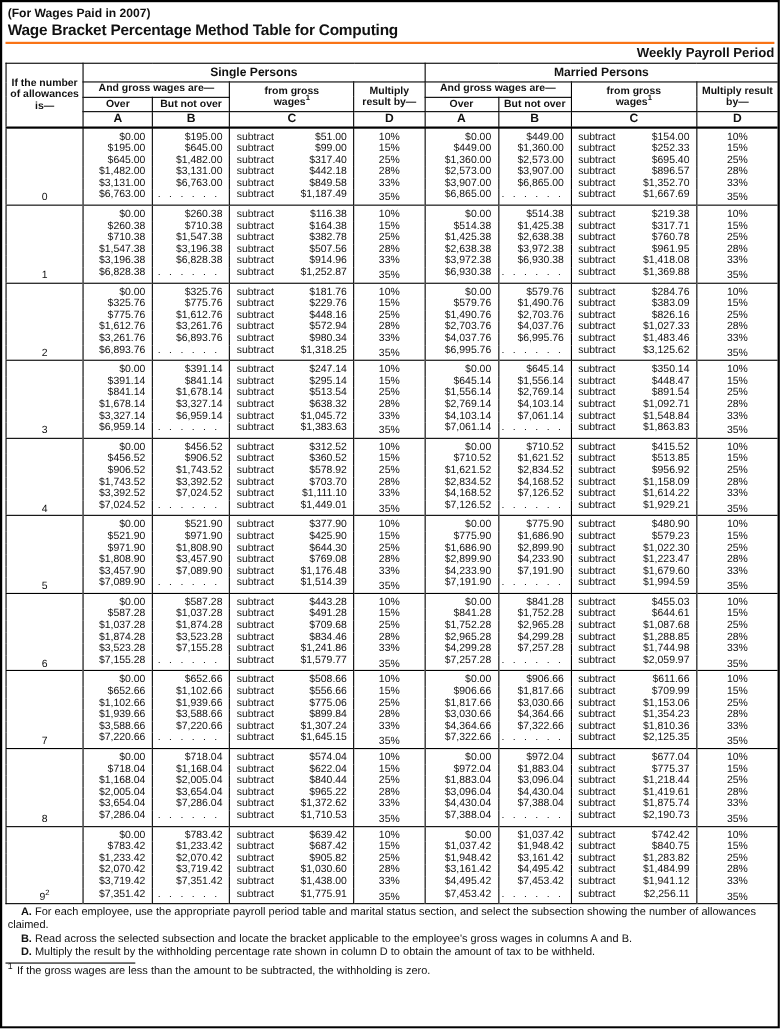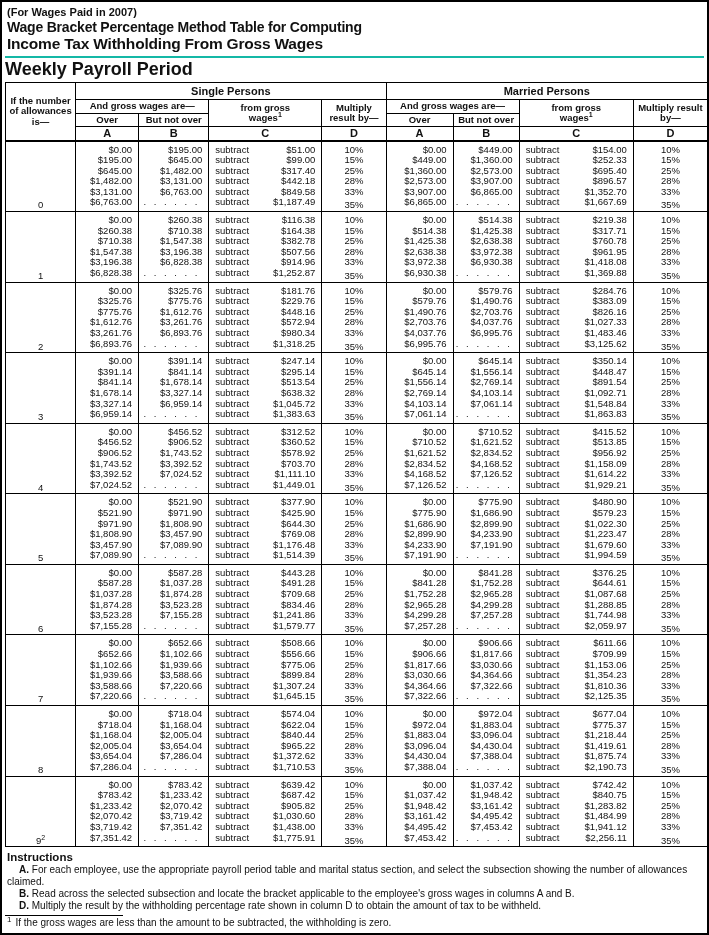--- a/index.html
+++ b/index.html
@@ -8,22 +8,22 @@
   .page {
     width:709px; height:935px; background:#fff;
     border:2px solid #000; padding:2px 3px 0 3px;
     position:relative; overflow:hidden;
   }
   .titleblock { padding:2px 2px 3px 2px; }
   .subtitle { font-size:11px; font-weight:bold; }
   .title1 { font-size:14px; font-weight:bold; margin-top:1px; letter-spacing:-0.2px; }
   .title2 { font-size:15.5px; font-weight:bold; letter-spacing:-0.2px; }
   .period-band {
-    border-top:2px solid #14b8a6;
-    text-align:left; font-weight:bold; font-size:18px; padding:1px 0 2px 0;
+    border-top:2px solid #f97316;
+    text-align:right; font-weight:bold; font-size:12px; padding:1px 0 2px 0;
   }
   table.wage {
     width:703px; border-collapse:collapse; table-layout:fixed;
     border:1.5px solid #000;
   }
   thead th {
     border:1px solid #000; font-size:9.5px; font-weight:bold;
     text-align:center; vertical-align:middle; padding:1px 2px; line-height:10.5px;
   }
   thead { border-bottom:2px solid #000; }
@@ -58,21 +58,20 @@
   .footnotes sup { font-size:8px; margin-right:4px; }
 </style>
 </head>
 <body>
 
 <div class="page">
 
   <div class="titleblock">
     <div class="subtitle">(For Wages Paid in 2007)</div>
     <div class="title1">Wage Bracket Percentage Method Table for Computing</div>
-    <div class="title2">Income Tax Withholding From Gross Wages</div>
   </div>
 
   <div class="period-band">Weekly Payroll Period</div>
 
   <table class="wage" id="wage-table">
     <colgroup>
       <col style="width:70px">
         <col style="width:63px">
         <col style="width:70px">
         <col style="width:113px">
@@ -714,21 +713,21 @@
           <td class="num">$587.28</td>
           <td class="c-sub">
             <span class="sw">subtract</span>
             <span class="sa">$443.28</span>
           </td>
           <td class="c-rate">10%</td>
           <td class="num">$0.00</td>
           <td class="num">$841.28</td>
           <td class="c-sub">
             <span class="sw">subtract</span>
-            <span class="sa">$376.25</span>
+            <span class="sa">$455.03</span>
           </td>
           <td class="c-rate">10%</td>
         </tr>
         <tr>
           <td class="num">$587.28</td>
           <td class="num">$1,037.28</td>
           <td class="c-sub">
             <span class="sw">subtract</span>
             <span class="sa">$491.28</span>
           </td>
@@ -1099,21 +1098,20 @@
           <td class="c-sub">
             <span class="sw">subtract</span>
             <span class="sa">$2,256.11</span>
           </td>
           <td class="c-rate">35%</td>
         </tr>
       </tbody>
     </table>
 
   <div class="instructions">
-    <div class="instr-head">Instructions</div>
     <p><b>A.</b> <span>For each employee,  use the appropriate payroll period table and marital status section, and select the subsection showing the number of allowances claimed.</span></p>
     <p><b>B.</b> <span>Read across the selected subsection and locate the bracket applicable to the employee's gross wages in columns A and B.</span></p>
     <p><b>D.</b> <span>Multiply the result by the withholding percentage rate shown in column D to obtain the amount of tax to be withheld.</span></p>
   </div>
 
   <div class="fn-rule"></div>
 
   <div class="footnotes">
     <p><sup>1</sup><span>If the gross wages are less than the amount to be subtracted, the withholding is zero.</span></p>
 

